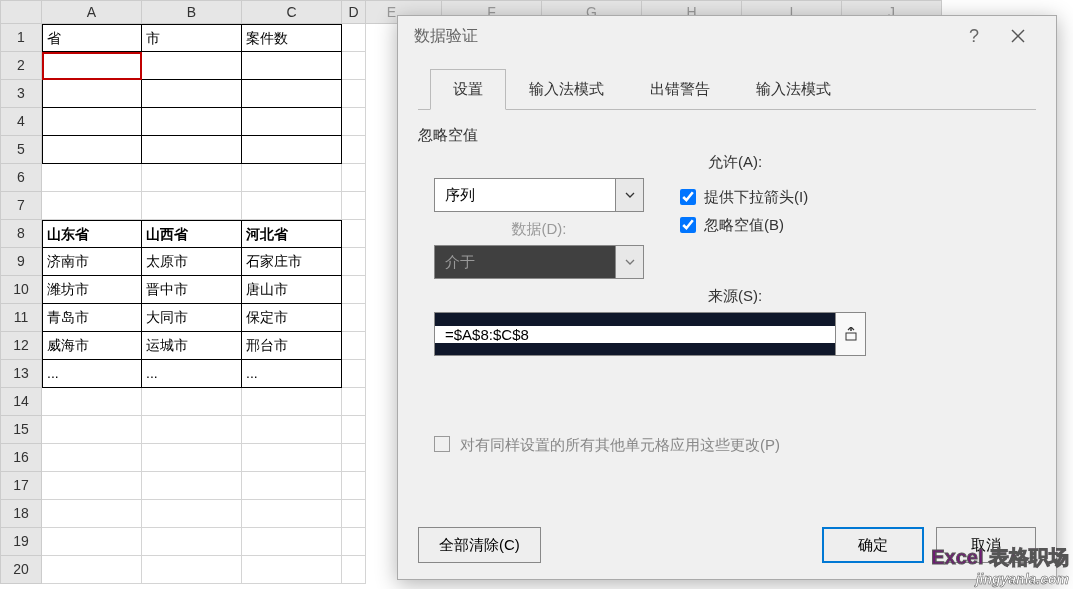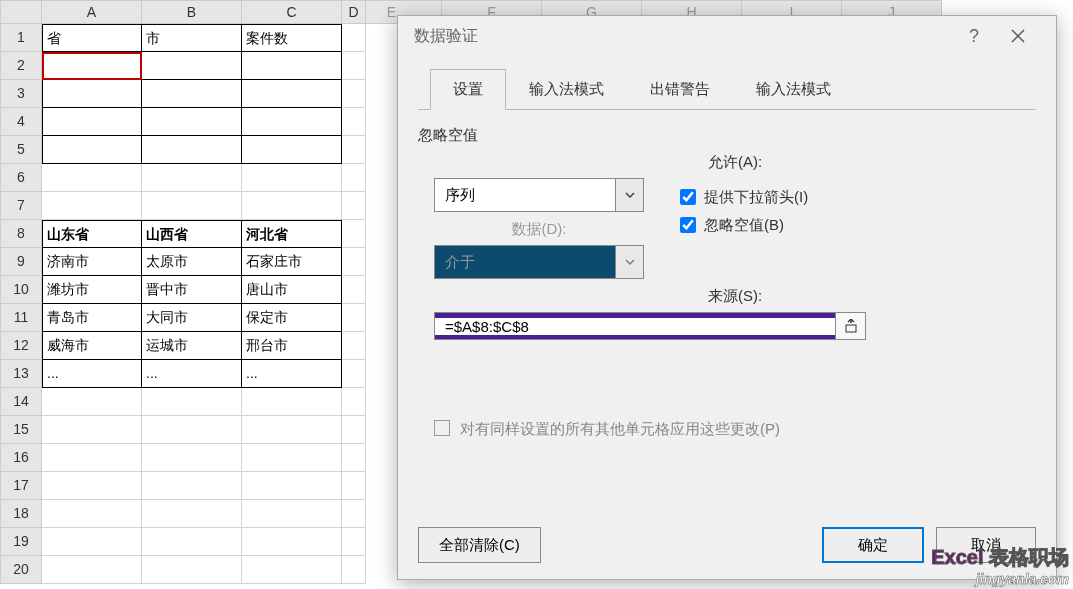--- a/index.html
+++ b/index.html
@@ -46,28 +46,28 @@
   .title-btn.close svg { width: 14px; height: 14px; }
   .dlg-body { padding: 12px 20px 0 20px; }
   .tabs { display: flex; border-bottom: 1px solid #bbb; }
   .tab { padding: 10px 22px; color: #333; font-size: 15px; border: 1px solid transparent; position: relative; top: 1px; }
   .tab.active { background: #f0f0f0; border: 1px solid #bbb; border-bottom: 1px solid #f0f0f0; margin-left: 12px; }
   .group-label { margin: 16px 0 8px 0; color: #333; font-size: 15px; }
   .form-area { padding-left: 16px; }
   .fld-label { margin: 8px 0 6px 0; color: #333; font-size: 15px; text-align: center; }
   .fld-label.disabled { color: #999; }
   .dd { display: inline-flex; align-items: center; width: 210px; height: 34px; background: #fff; border: 1px solid #888; }
-  .dd.disabled { background: #0c4a6e; color: #999; }
+  .dd.disabled { background: #404040; color: #999; }
   .dd-text { flex: 1; padding: 0 10px; font-size: 15px; }
   .dd-btn { width: 28px; height: 100%; border-left: 1px solid #888; background: #e8e8e8; display: flex; align-items: center; justify-content: center; }
   .row-flex { display: flex; align-items: flex-start; gap: 32px; }
   .chks { padding-top: 2px; }
   .chk { display: flex; align-items: center; margin: 6px 0; font-size: 15px; color: #333; }
   .chk input { width: 16px; height: 16px; margin-right: 8px; }
-  .src-input-wrap { display: flex; align-items: center; width: 432px; height: 28px; background: #4c1d95; border: 1px solid #888; }
+  .src-input-wrap { display: flex; align-items: center; width: 432px; height: 44px; background: #0f172a; border: 1px solid #888; }
   .src-input { flex: 1; border: none; outline: none; padding: 0 10px; font-size: 15px; font-family: inherit; }
   .ref-btn { width: 30px; height: 100%; border-left: 1px solid #888; background: #f8f8f8; display: flex; align-items: center; justify-content: center; }
   .apply-chk { display: flex; align-items: flex-start; margin-top: 80px; color: #888; font-size: 15px; }
   .apply-chk .box { width: 16px; height: 16px; border: 1px solid #999; margin-right: 10px; }
   .dlg-buttons { position: absolute; bottom: 16px; left: 20px; right: 20px; display: flex; align-items: center; }
   .btn { height: 36px; padding: 0 20px; background: #eee; border: 1px solid #888; font-size: 15px; display: flex; align-items: center; }
   .btn.primary { border: 2px solid #0078d4; }
   .dlg-buttons .spacer { flex:1; }
   .wm-overlay { position:absolute; right:4px; bottom:2px; pointer-events:none; text-align:right; }
   .wm-overlay .t1 { font-size:20px; color:#701a75; -webkit-text-stroke:1px #555; font-weight:bold; }

